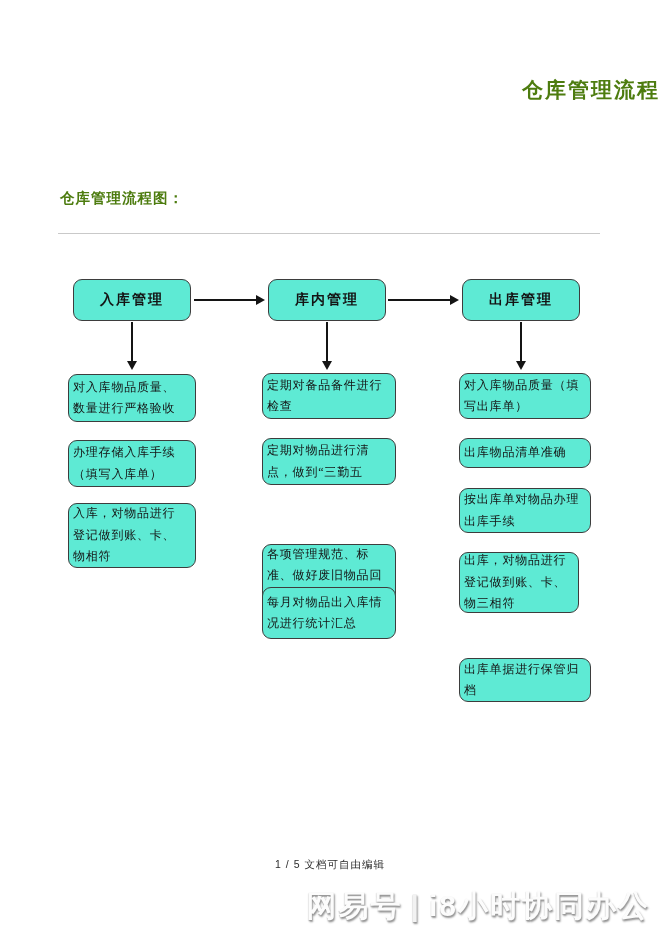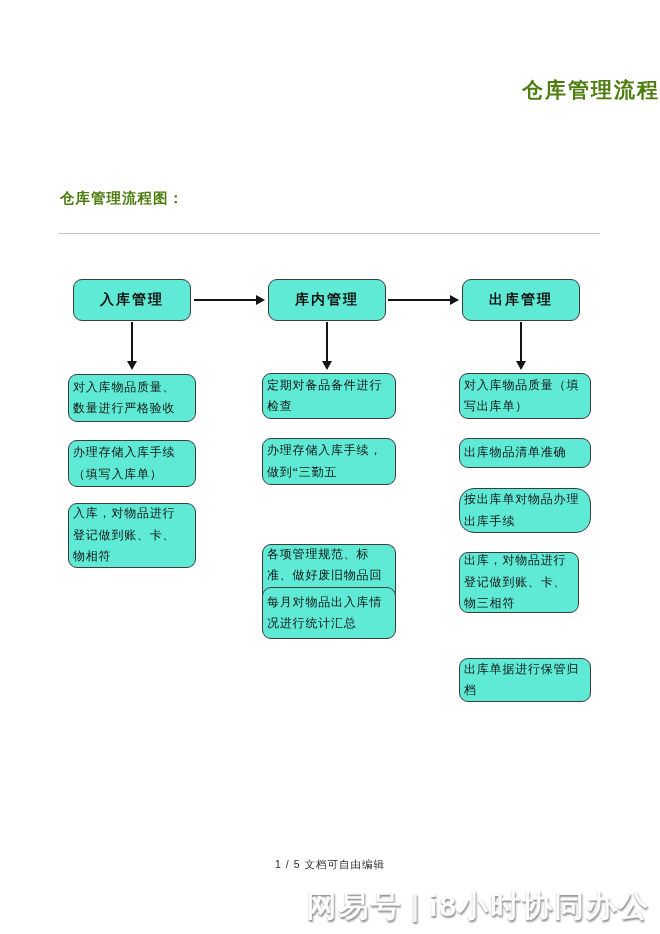--- a/index.html
+++ b/index.html
@@ -104,27 +104,27 @@
 
   <div class="v-arrow" style="left:131px; top:322px; height:40px;"></div>
   <div class="v-arrow" style="left:326px; top:322px; height:40px;"></div>
   <div class="v-arrow" style="left:520px; top:322px; height:40px;"></div>
 
   <div class="node step-node" style="left:68px; top:374px; width:128px; height:48px;">对入库物品质量、数量进行严格验收</div>
   <div class="node step-node" style="left:68px; top:440px; width:128px; height:47px;">办理存储入库手续（填写入库单）</div>
   <div class="node step-node" style="left:68px; top:503px; width:128px; height:65px;">入库，对物品进行登记做到账、卡、物相符</div>
 
   <div class="node step-node" style="left:262px; top:373px; width:134px; height:46px;">定期对备品备件进行检查</div>
-  <div class="node step-node" style="left:262px; top:438px; width:134px; height:47px;">办理存储入库手续，做到“三勤五</div>
+  <div class="node step-node" style="left:262px; top:438px; width:134px; height:47px;">定期对物品进行清点，做到“三勤五</div>
   <div class="node step-node" style="left:262px; top:503px; width:134px; height:64px;margin-top:41px;">各项管理规范、标准、做好废旧物品回归、保管</div>
   <div class="node step-node" style="left:262px; top:587px; width:134px; height:52px;">每月对物品出入库情况进行统计汇总</div>
 
   <div class="node step-node" style="left:459px; top:373px; width:132px; height:46px;">对入库物品质量（填写出库单）</div>
   <div class="node step-node" style="left:459px; top:438px; width:132px; height:30px;">出库物品清单准确</div>
-  <div class="node step-node" style="left:459px; top:488px; width:132px; height:45px;border-radius:15px;">按出库单对物品办理出库手续</div>
+  <div class="node step-node" style="left:459px; top:488px; width:132px; height:45px;">按出库单对物品办理出库手续</div>
   <div class="node step-node" style="left:459px; top:552px; width:120px; height:61px;">出库，对物品进行登记做到账、卡、物三相符</div>
   <div class="node step-node" style="left:459px; top:632px; width:132px; height:44px;margin-top:26px;">出库单据进行保管归档</div>
 
   <div class="footer">1 / 5 文档可自由编辑</div>
 
   <div class="watermark">
     <span>网易号</span><span class="sep">|</span><span>i8小时协同办公</span>
   </div>
 
 </div>

